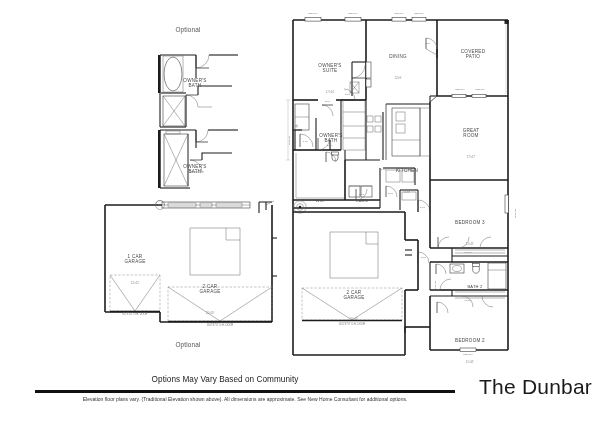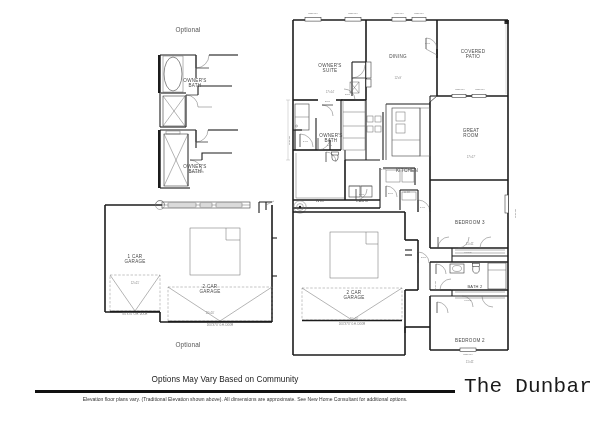--- a/index.html
+++ b/index.html
@@ -115,21 +115,21 @@
     width: 490px;
     text-align: center;
     font-size: 5.0px;
     color: #333;
     letter-spacing: 0.02px;
   }
   #plan-title {
     position: absolute;
     right: 8px;
     top: 0px;
-    font-family: Liberation Mono, monospace;
+    font-family: Liberation Sans, sans-serif;
     font-size: 21px;
     color: #1a1a1a;
     letter-spacing: 0.2px;
     white-space: nowrap;
   }
 </style>
 </head>
 <body>
 
 <div id="page">

